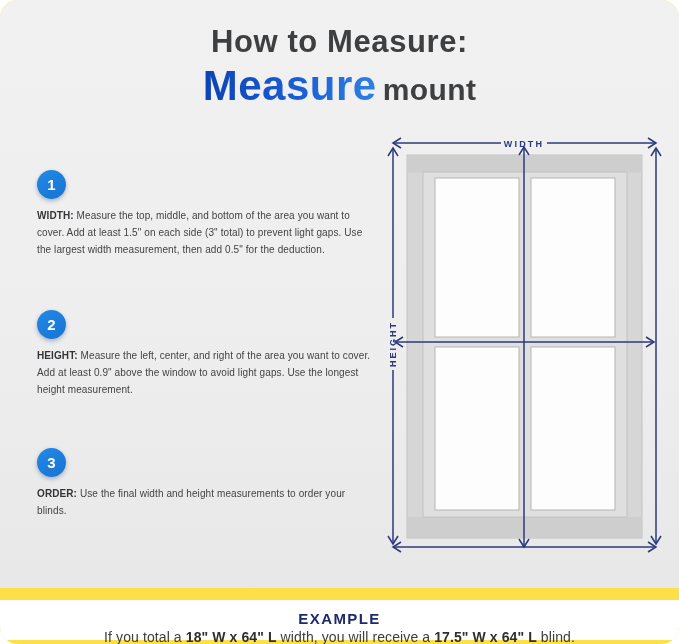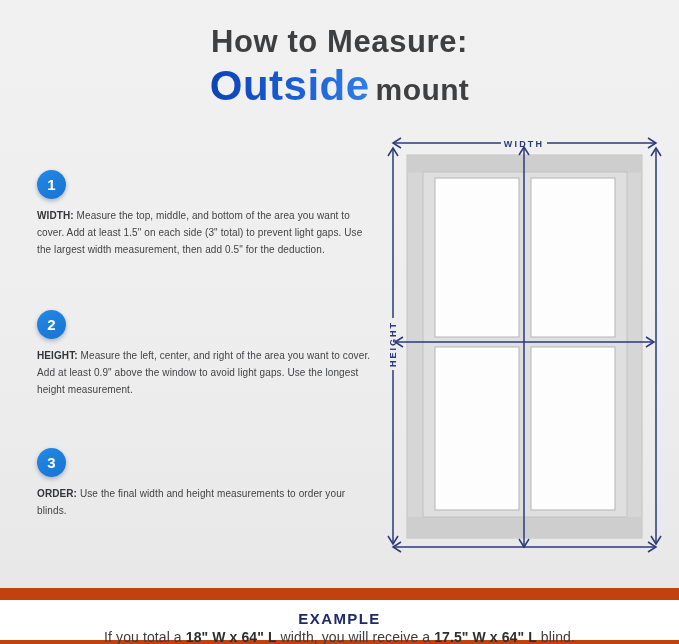--- a/index.html
+++ b/index.html
@@ -1,19 +1,19 @@
 <!DOCTYPE html>
 <html><head>
 <meta charset="utf-8">
 <style>
   * { margin:0; padding:0; box-sizing:border-box; }
   html,body { width:679px; }
   body { font-family:"Liberation Sans", sans-serif; background:#ffffff; }
 
-  .canvas { position:relative; width:679px; height:644px; overflow:hidden; background:#c2410c; }
+  .canvas { position:relative; width:679px; height:644px; overflow:hidden; background:#fde047;border-radius:18px; }
 
   .gray-area {
     position:absolute; left:0; top:0; width:679px; height:588px;
     background:linear-gradient(180deg,#f1f1f1 0%, #eeeeee 55%, #e8e8e8 100%);
   }
 
   
   .title { position:absolute; left:0; top:24px; width:679px; text-align:center; color:#3e3f41; }
   .title-line1 { font-size:31px; font-weight:600; letter-spacing:0.6px; line-height:36px; }
   .title-line2 { margin-top:2px; line-height:48px; }
@@ -53,21 +53,21 @@
 </style>
 </head>
 <body>
 
 <div class="canvas">
   <div class="gray-area">
 
     <div class="title">
       <div class="title-line1">How to Measure:</div>
       <div class="title-line2">
-        <span class="title-highlight">Outside</span><span class="title-rest">mount</span>
+        <span class="title-highlight">Measure</span><span class="title-rest">mount</span>
       </div>
     </div>
 
     <div class="step" style="top:170px;">
       <div class="step-badge">1</div>
       <p class="step-text"><b>WIDTH:</b> <span>Measure the top, middle, and bottom of the area you want to cover. Add at least 1.5" on each side (3" total) to prevent light gaps. Use the largest width measurement, then add 0.5" for the deduction.</span></p>
     </div>
 
     <div class="step" style="top:310px;">
       <div class="step-badge">2</div>

